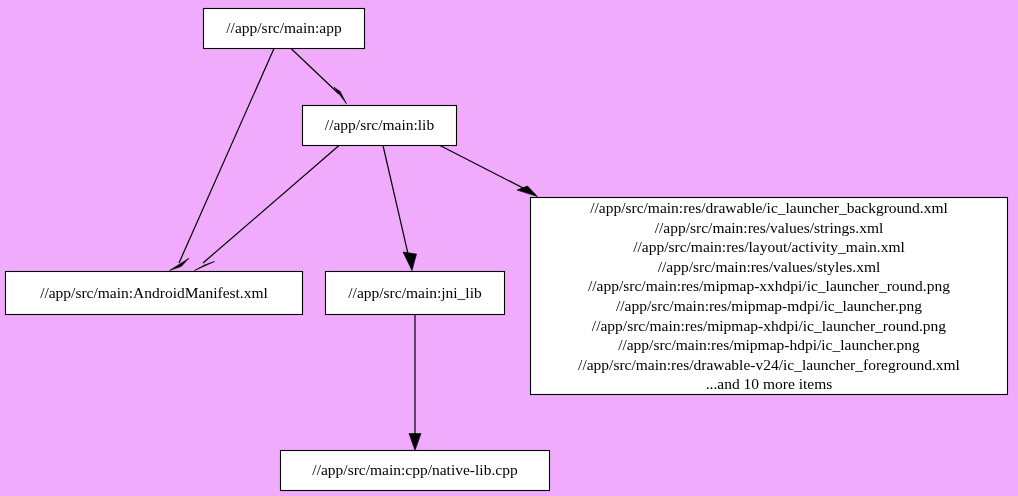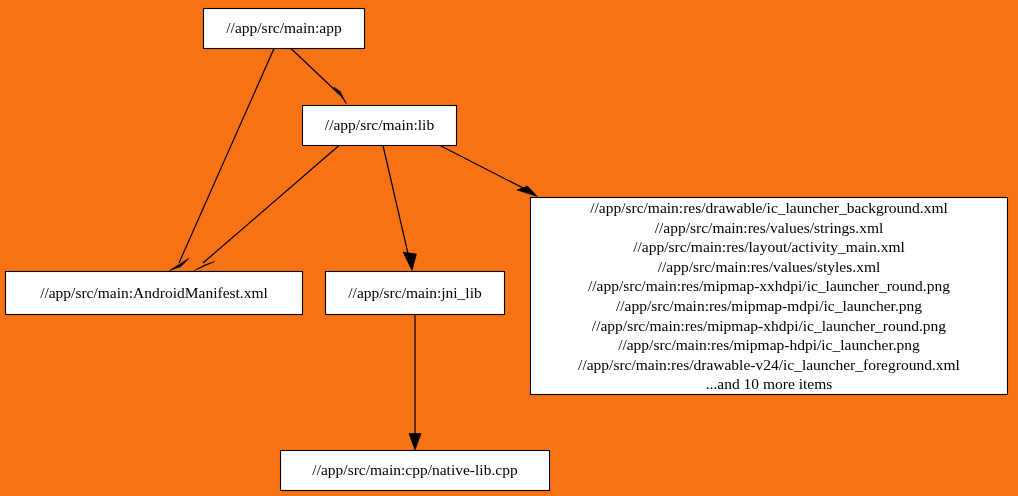--- a/index.html
+++ b/index.html
@@ -10,21 +10,21 @@
   body {
     width: 1018px;
     height: 496px;
     font-family: "Liberation Serif", "DejaVu Serif", serif;
     overflow: hidden;
   }
   #graph-canvas {
     position: relative;
     width: 1018px;
     height: 496px;
-    background: #f97316;
+    background: #f0abfc;
   }
   svg.graph-svg {
     position: absolute;
     left: 0;
     top: 0;
     width: 1018px;
     height: 496px;
   }
   .node-rect {
     fill: #ffffff;

